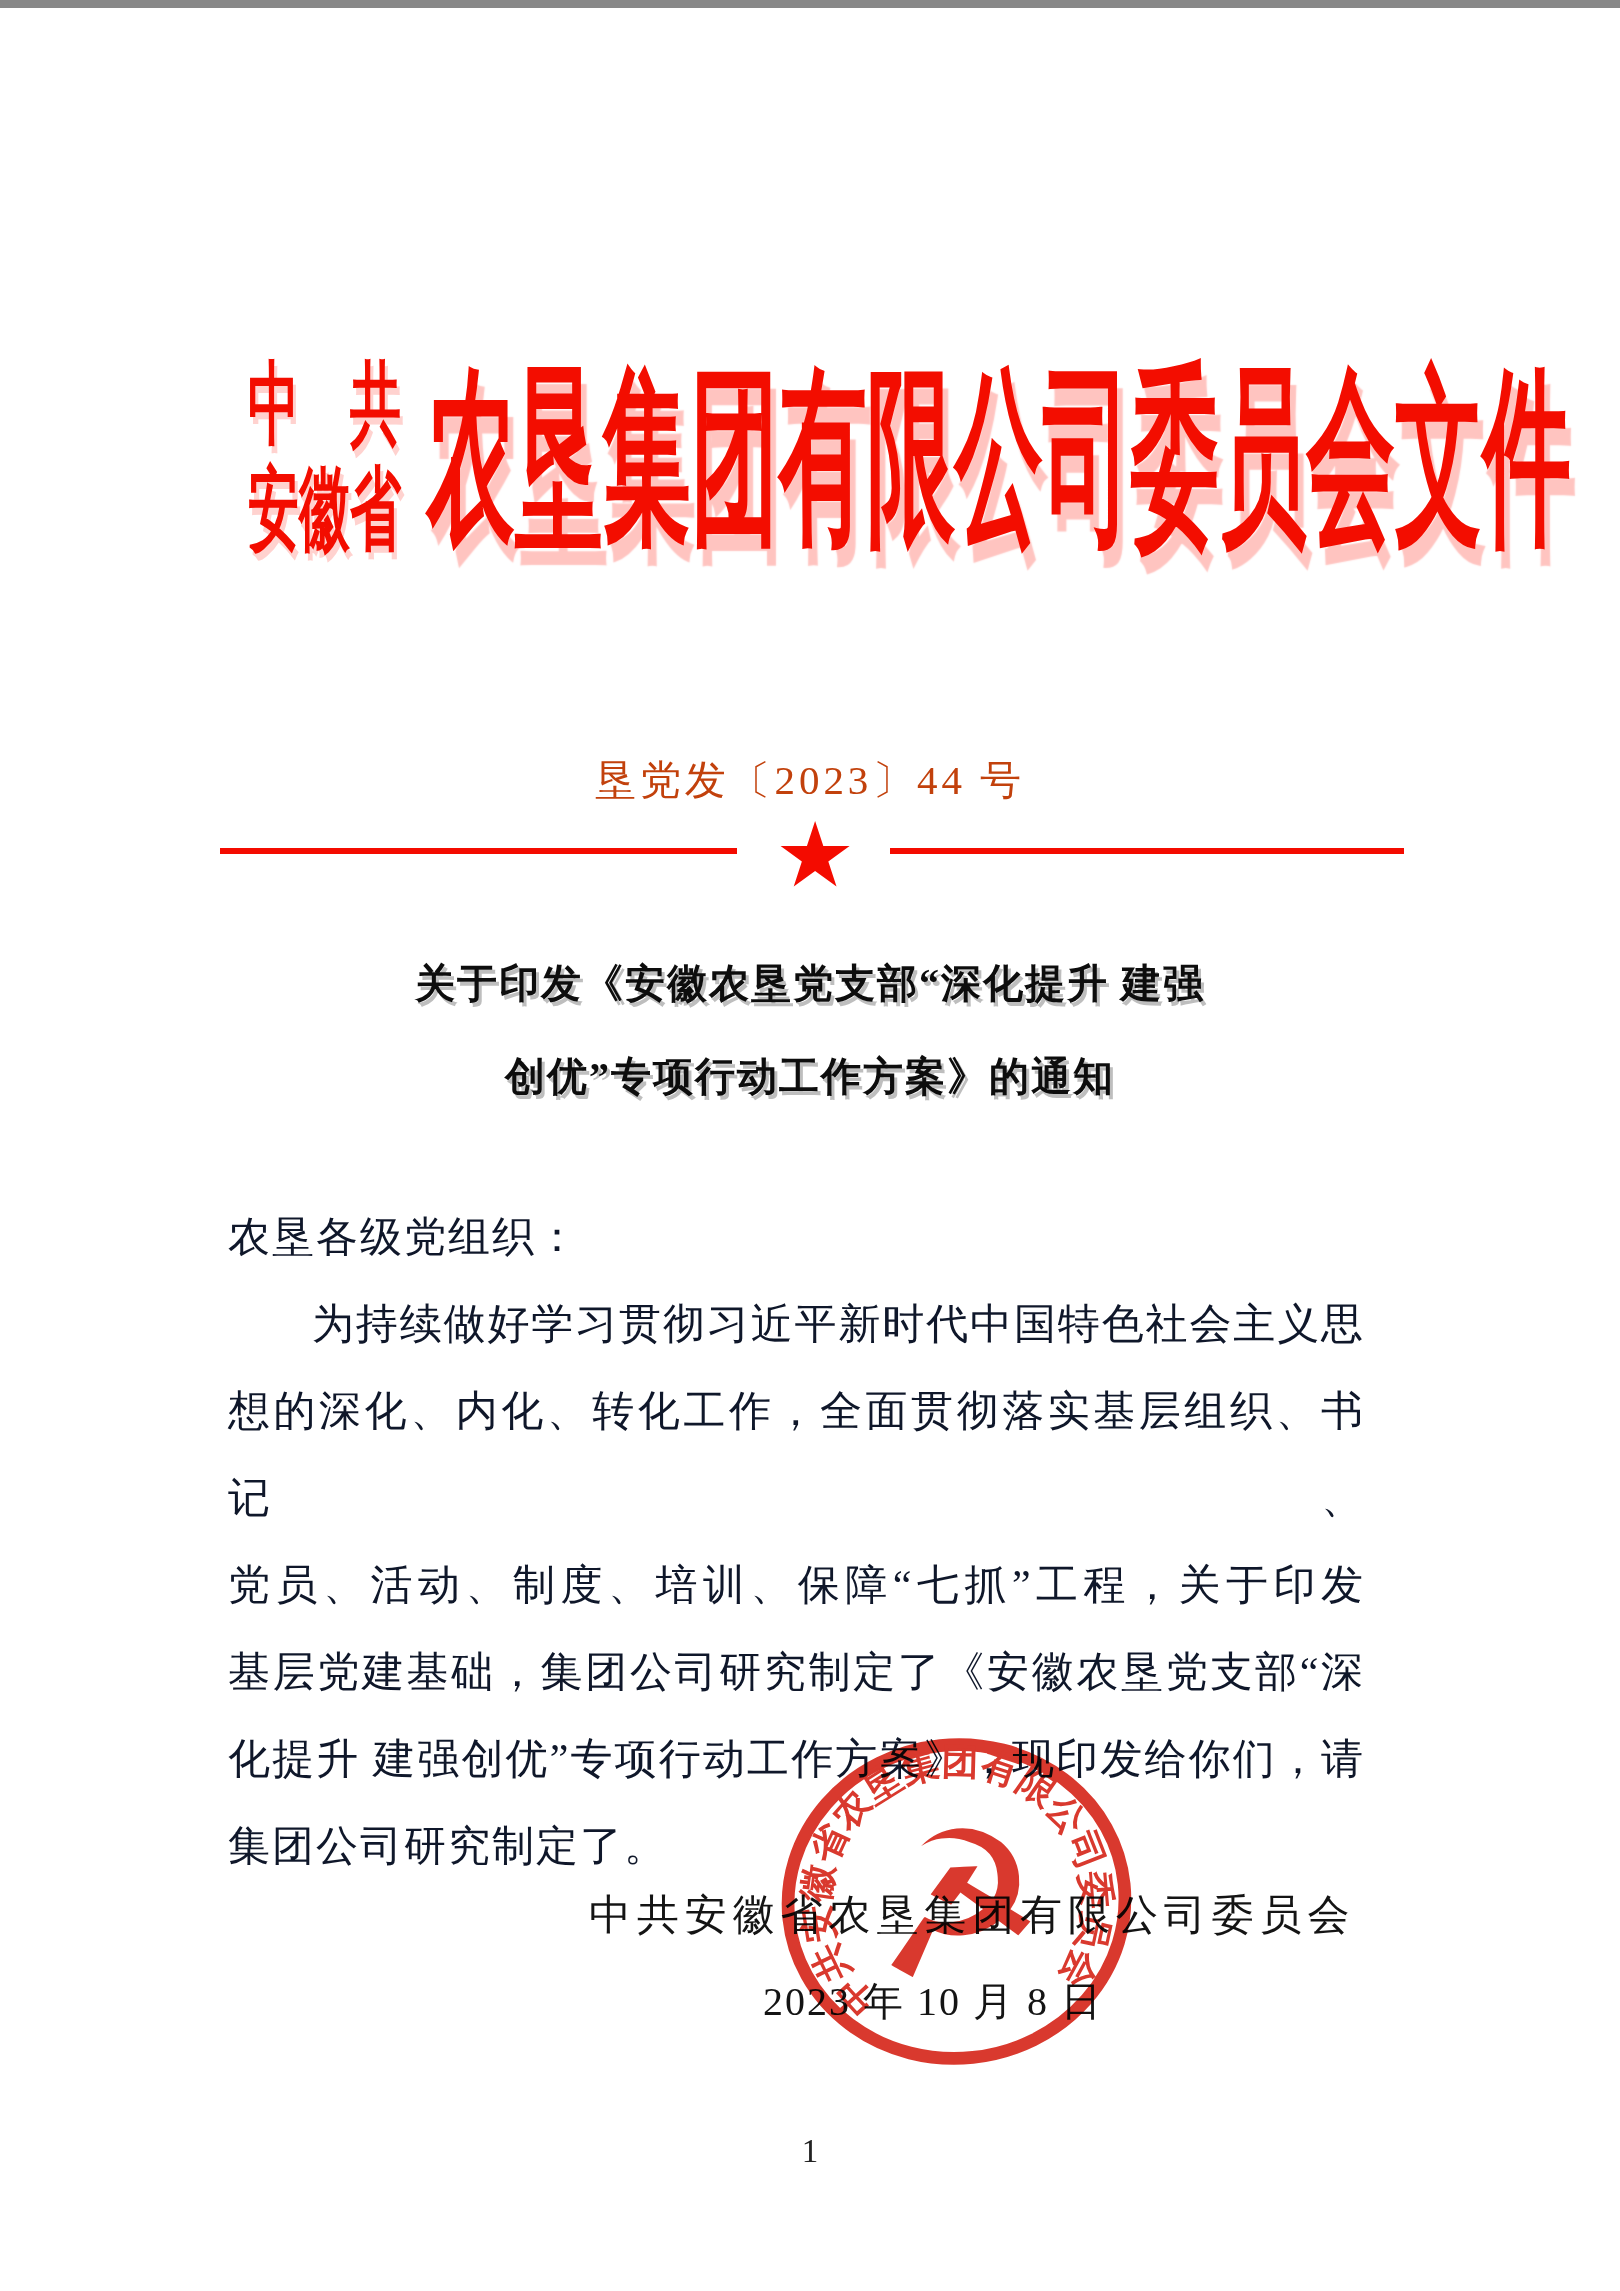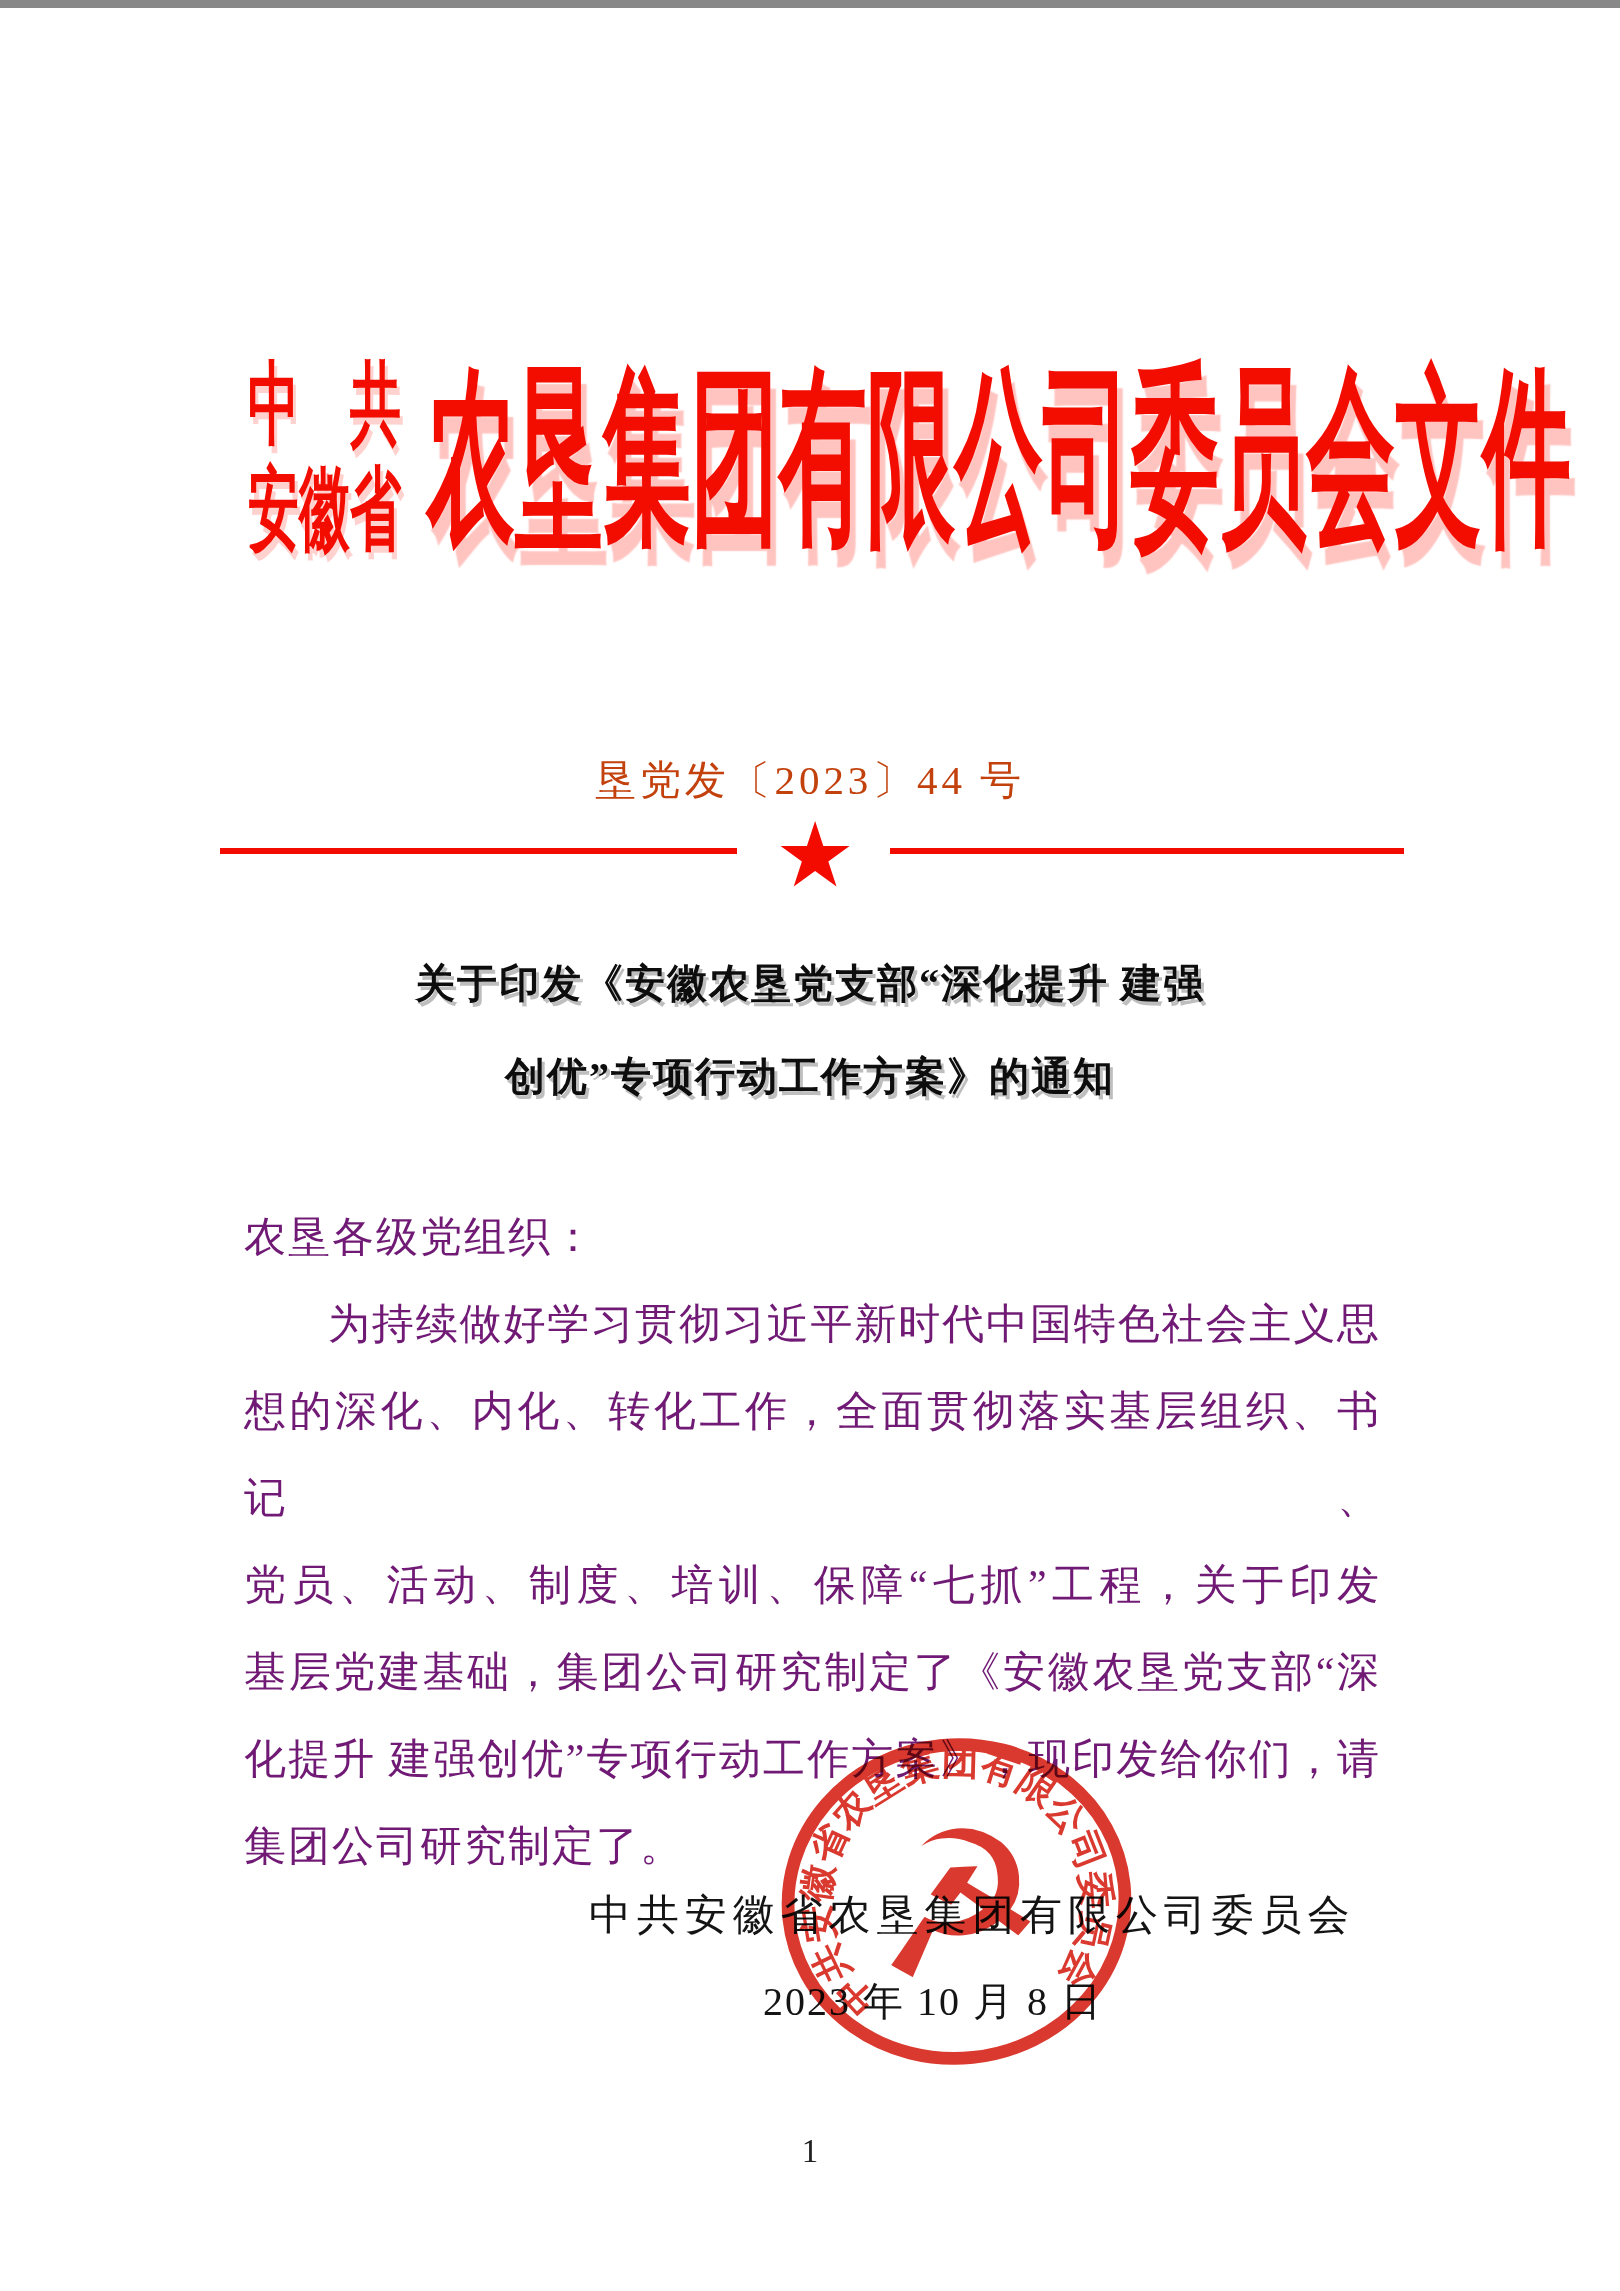--- a/index.html
+++ b/index.html
@@ -28,22 +28,22 @@
   .rule.left  { left:220px; width:517px; }
   .rule.right { left:890px; width:514px; }
   .rule-star { position:absolute; left:770px; top:800px; width:90px; height:94px;
     font-family:"DejaVu Sans",sans-serif; font-size:90px; line-height:94px;
     color:#f40b00; text-align:center; }
   
   .doc-title { position:absolute; top:929px; left:0; width:100%; text-align:center;
     font-size:40px; line-height:93px; font-weight:bold; color:#0d0d0d;
     letter-spacing:2px; text-shadow:2.9px 3.9px 0 rgba(110,110,110,0.45); }
   
-  .body-block { position:absolute; top:1186px; left:244px; width:1136px;
-    font-size:42px; color:#701a75; }
+  .body-block { position:absolute; top:1186px; left:228px; width:1136px;
+    font-size:42px; color:#0f172a; }
   .bline { line-height:87px; letter-spacing:2px; white-space:nowrap; }
   .bline.j { white-space:normal; text-align:justify; text-align-last:justify; text-justify:inter-character; letter-spacing:1px; }
   .bline.indent { text-indent:84px; }
   
   .signature { position:absolute; top:1882px; left:589px; font-size:42px;
     line-height:51px; letter-spacing:5.9px; white-space:nowrap; color:#141414; }
   .doc-date { position:absolute; top:1968px; left:763px; font-size:40px;
     line-height:51px; letter-spacing:2px; white-space:nowrap; color:#141414; }
   .page-number { position:absolute; top:2125px; left:0; width:100%;
     text-align:center; font-size:33px; color:#222; }

